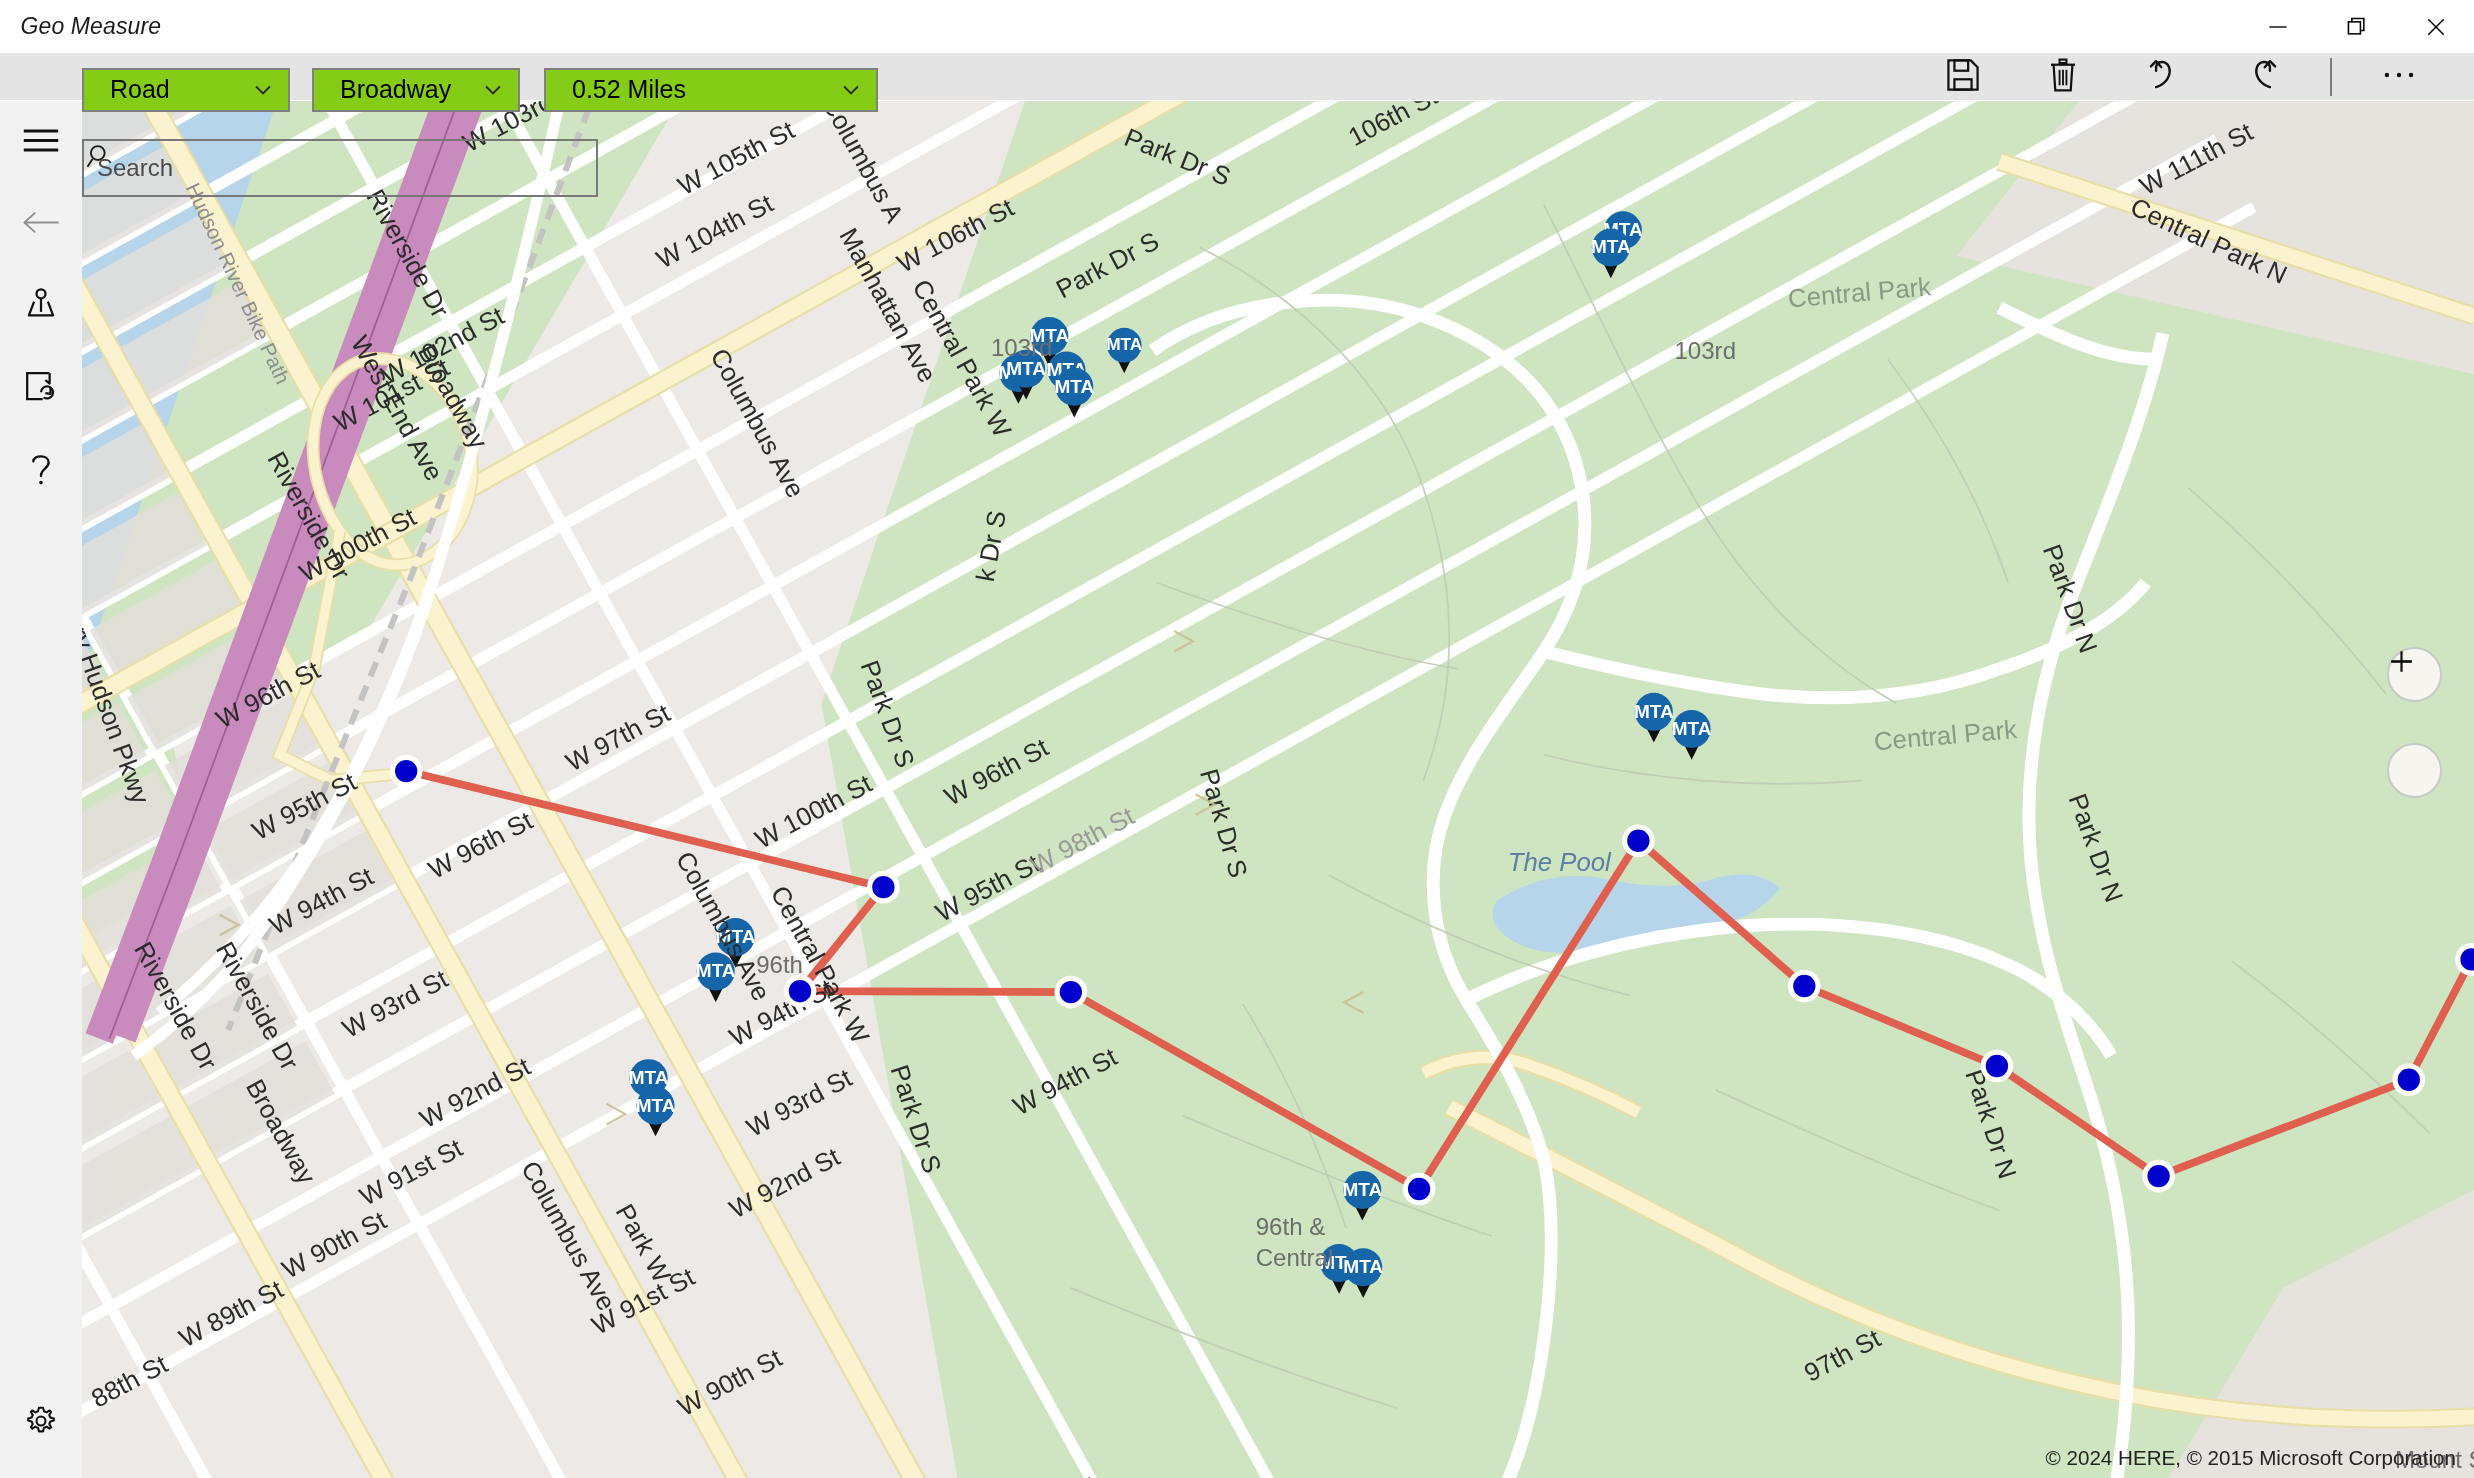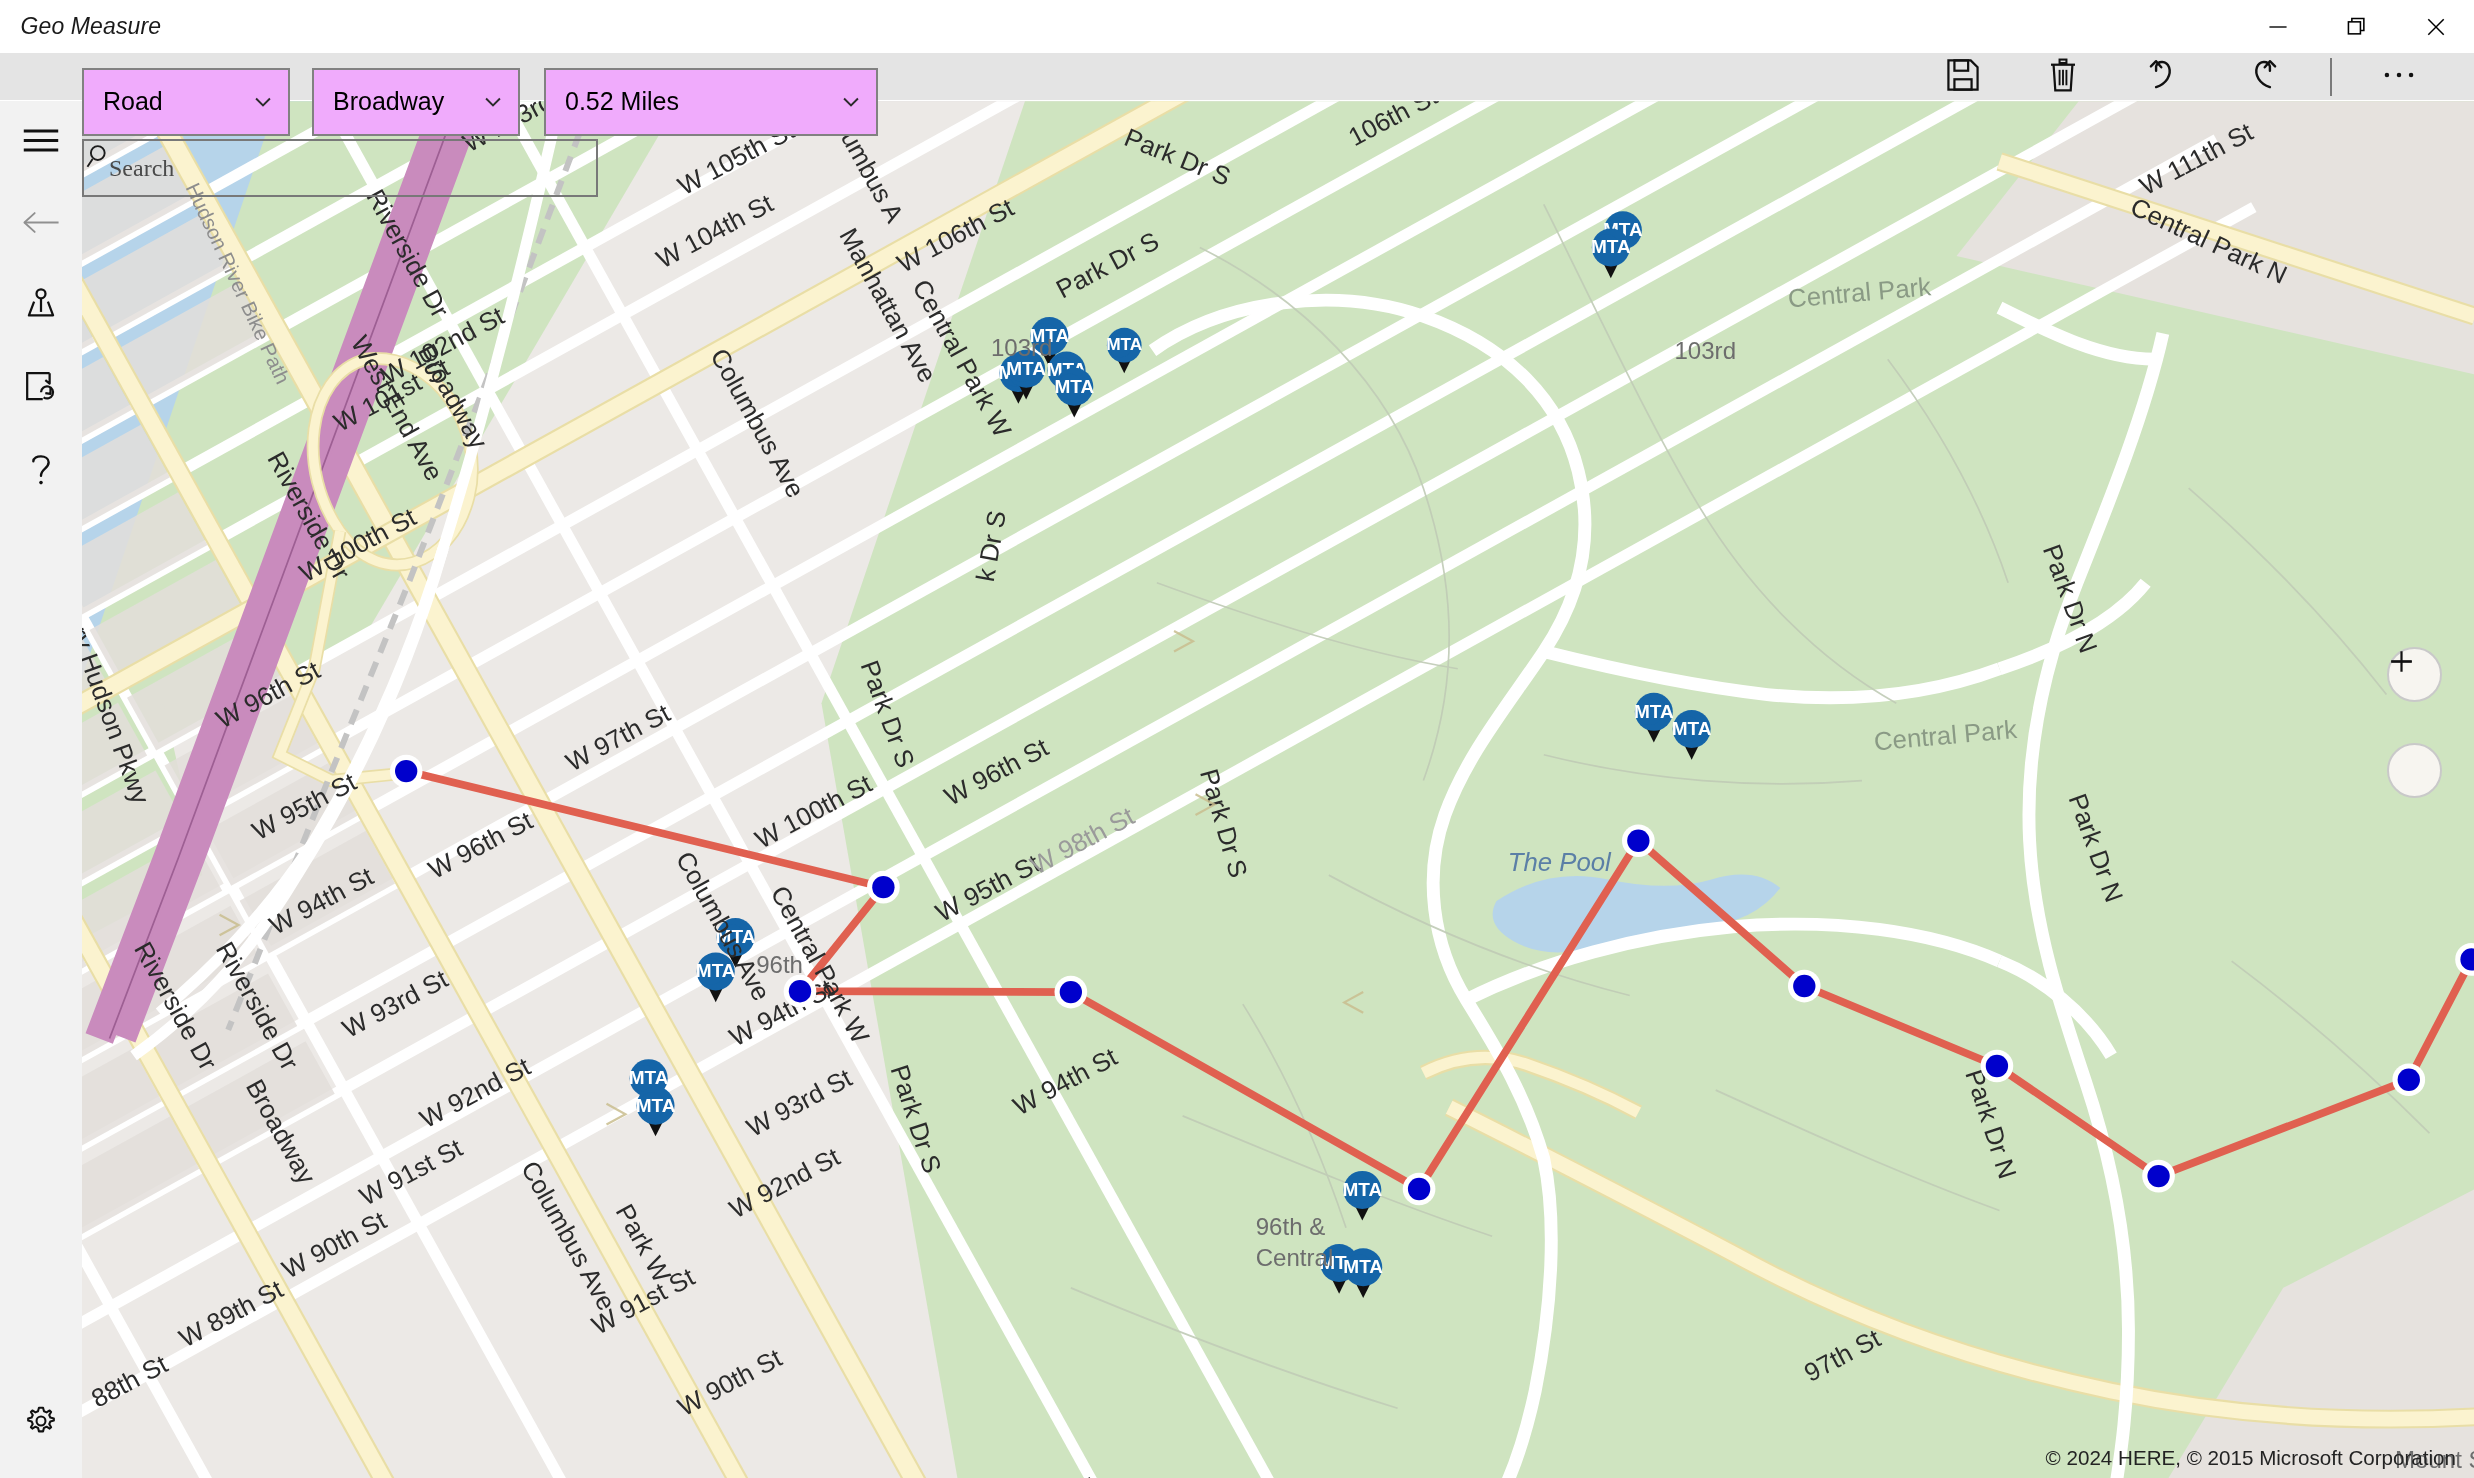--- a/index.html
+++ b/index.html
@@ -29,23 +29,23 @@
 
   
   .toolbar {
     position: absolute; left: 0; top: 53px; width: 2475px; height: 47px;
     background: #e4e4e4;
   }
   .toolbar-inner {
     position: absolute; left: 82px; top: 0; right: 0; height: 47px;
   }
   .dd {
-    position: absolute; top: 14.6px; height: 68px;
-    background: #f0abfc; border: 2.6px solid #818181;
-    display: flex; align-items: center; padding: 0 0 0 19px;
+    position: absolute; top: 14.6px; height: 44px;
+    background: #84cc16; border: 2.6px solid #818181;
+    display: flex; align-items: center; padding: 0 0 0 26px;
     font-size: 25px; color: #000; z-index: 40;
   }
   .dd .lbl { flex: 1; line-height: 1; }
   .dd .chev { width: 50px; display: flex; align-items: center; justify-content: center; }
   #dd-maptype  { left: 0px;   width: 208px; }
   #dd-measure  { left: 230px; width: 208px; }
   #dd-value    { left: 462px; width: 334px; }
 
   .tb-icons {
     position: absolute; right: 26px; top: 0; height: 47px;
@@ -76,22 +76,22 @@
   .map svg { position: absolute; left: 0; top: 0; }
 
   
   .searchbox {
     position: absolute; left: 0px; top: 38px; width: 516px; height: 58px;
     border: 2.6px solid #787878; background: transparent;
     display: flex; align-items: center; z-index: 25;
   }
   .searchbox .sinput {
     flex: 1; border: 0; background: transparent; outline: none;
-    font-family: Liberation Serif, serif;
-    font-size: 24px; color: #3d3d3d; padding-left: 25px;
+    font-family: Liberation Sans, sans-serif;
+    font-size: 24px; color: #3d3d3d; padding-left: 13px;
   }
   .searchbox .sinput::placeholder { color: #4a4a4a; opacity: 1; }
   .searchbox .sicon { width: 48px; display: flex; align-items: center; justify-content: center; }
 
   
   .zoomctl { position: absolute; right: 33px; top: 546px; z-index: 25; }
   .zbtn {
     width: 55px; height: 55px; border-radius: 50%;
     background: #f7f5f0; border: 2.6px solid #c9c9c9;
     display: flex; align-items: center; justify-content: center;

